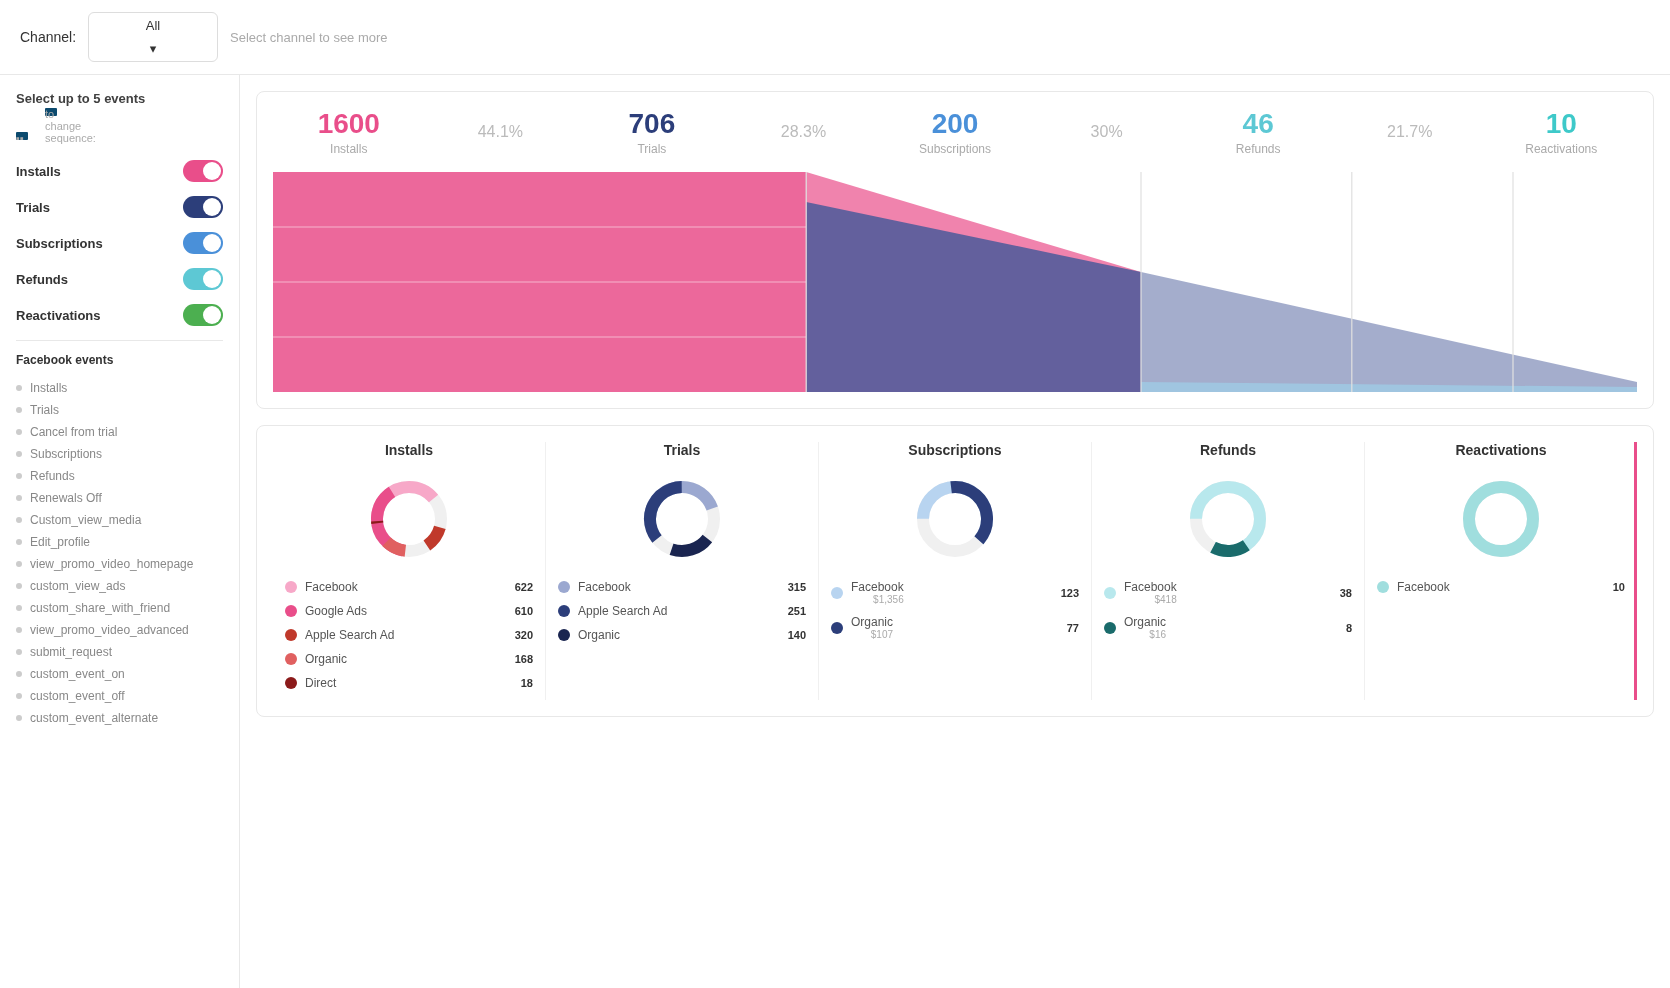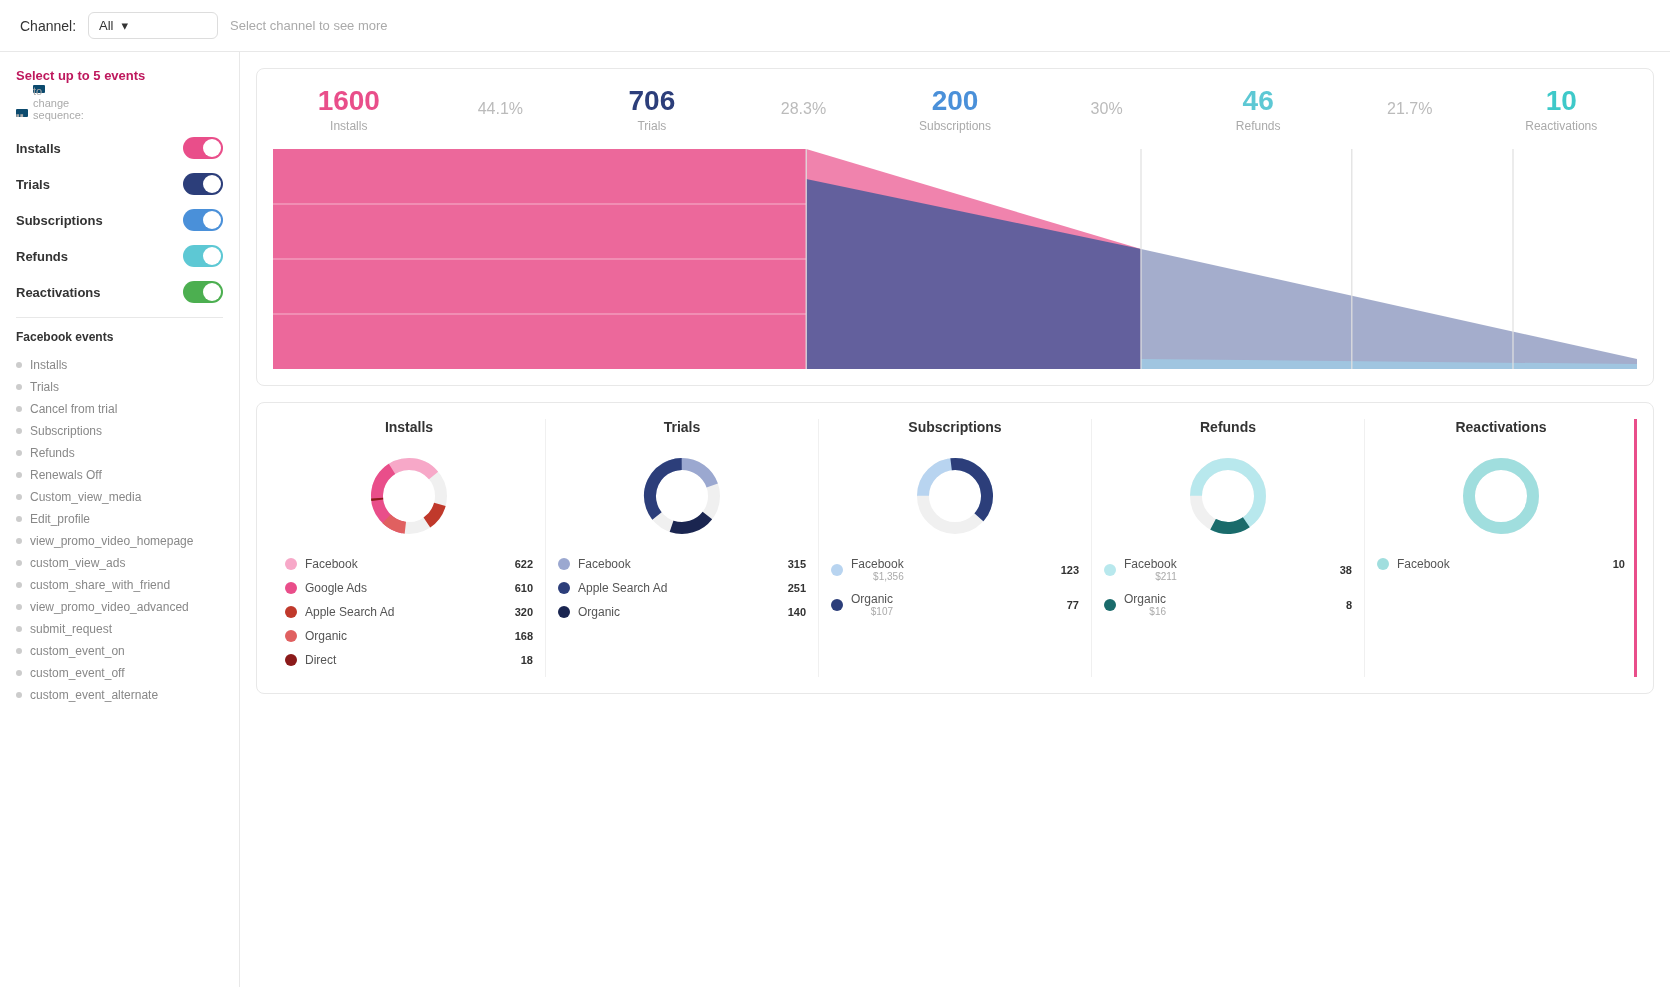--- a/index.html
+++ b/index.html
@@ -3,33 +3,33 @@
   <meta charset="utf-8">
   <style>
     * { box-sizing: border-box; margin: 0; padding: 0; }
     body { font-family: -apple-system, BlinkMacSystemFont, 'Segoe UI', sans-serif; background: #fff; color: #333; font-size: 13px; }
 
     .top-bar {
       display: flex; align-items: center; padding: 12px 20px; border-bottom: 1px solid #e8e8e8; gap: 12px;
     }
     .channel-label { font-size: 14px; font-weight: 500; color: #333; }
     .channel-select {
-      display: flex; align-items: center; border: 1px solid #ddd; border-radius: 6px; padding: 5px 10px; gap: 8px; cursor: pointer; min-width: 130px;
+      display: flex; align-items: center; border: 1px solid #ddd; border-radius: 6px; padding: 5px 10px; gap: 8px; cursor: pointer; min-width: 130px; flex-direction: column;
     }
     .channel-select span { font-size: 13px; }
     .channel-hint { color: #aaa; font-size: 13px; }
 
     .main-layout { display: flex; height: calc(100vh - 53px); }
 
     .sidebar {
       width: 240px; border-right: 1px solid #e8e8e8; padding: 16px; overflow-y: auto; flex-shrink: 0;
     }
-    .sidebar-title { font-weight: 600; font-size: 13px; color: #be185d; margin-bottom: 2px; }
+    .sidebar-title { font-weight: 600; font-size: 13px; color: #404040; margin-bottom: 2px; }
     .sidebar-hint { font-size: 11px; color: #aaa; margin-bottom: 16px; }
-    .sidebar-hint span { display: inline-block; width: 12px; height: 8px; background: #0c4a6e; border-radius: 1px; margin-right: 2px; }
+    .sidebar-hint span { display: inline-block; width: 12px; height: 8px; background: #0c4a6e; border-radius: 1px; margin-right: 14px; }
 
     .event-item {
       display: flex; align-items: center; justify-content: space-between; margin-bottom: 14px;
     }
     .event-label { font-size: 13px; font-weight: 600; }
     .toggle {
       width: 40px; height: 22px; border-radius: 11px; display: flex; align-items: center; padding: 2px; cursor: pointer;
     }
     .toggle .knob { width: 18px; height: 18px; border-radius: 50%; background: #fff; }
     .toggle.on { justify-content: flex-end; }
@@ -418,21 +418,21 @@
                 <circle cx="45" cy="45" r="32" fill="none" stroke="#f0f0f0" stroke-width="12"></circle>
                 <circle cx="45" cy="45" r="32" fill="none" stroke="#b8e8ed" stroke-width="12" stroke-dasharray="166.094637685443 34.96729214430377" stroke-dashoffset="50.26548245743669" transform="rotate(-90 45 45)"></circle>
                 <circle cx="45" cy="45" r="32" fill="none" stroke="#1a6b6b" stroke-width="12" stroke-dasharray="34.967292144303784 166.094637685443" stroke-dashoffset="-115.8291552280063" transform="rotate(207.39130434782606 45 45)"></circle>
               </svg>
             </div>
             <div class="breakdown-row">
       <div class="breakdown-row-left">
         <div class="color-dot" style="background:#b8e8ed"></div>
         <div>
           <div class="breakdown-name">Facebook</div>
-          <div class="breakdown-sub">$211</div>
+          <div class="breakdown-sub">$418</div>
         </div>
       </div>
       <div class="breakdown-count">38</div>
     </div>
             <div class="breakdown-row">
       <div class="breakdown-row-left">
         <div class="color-dot" style="background:#1a6b6b"></div>
         <div>
           <div class="breakdown-name">Organic</div>
           <div class="breakdown-sub">$16</div>

